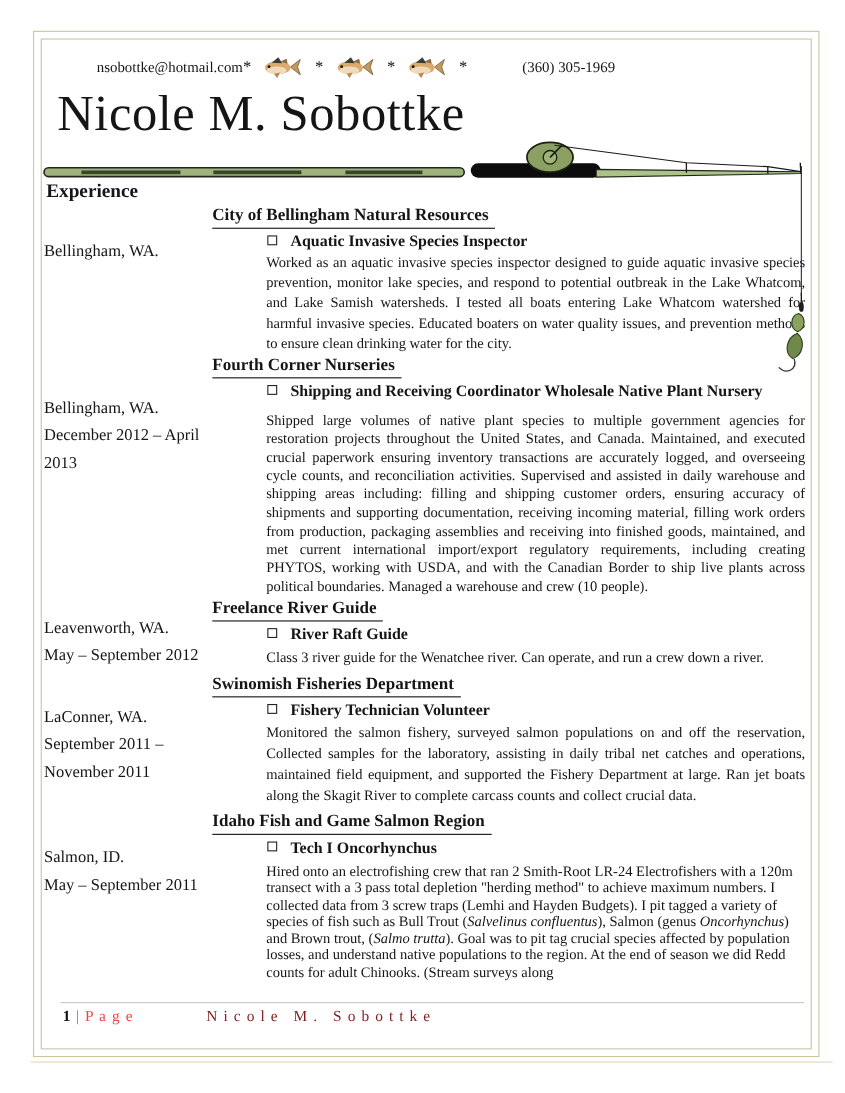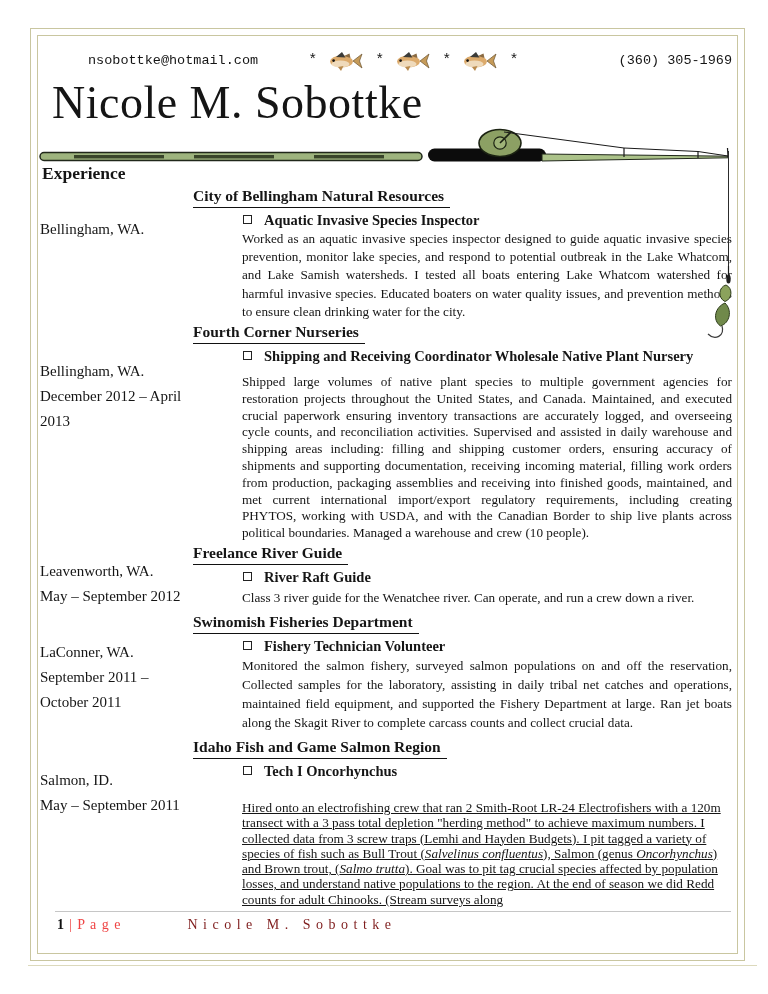--- a/index.html
+++ b/index.html
@@ -8,21 +8,21 @@
     font-family:"Liberation Serif","DejaVu Serif",serif;color:#151515;overflow:hidden;
   }
   
   .frame-outer{position:absolute;left:30px;top:28px;width:713px;height:931px;border:1px solid #c9c6a0;}
   .frame-inner{position:absolute;left:37px;top:35px;width:699px;height:917px;border:1px solid #c9c6a0;}
   .frame-after{position:absolute;left:28px;top:965px;width:729px;height:0;border-top:1px solid #dcd9bc;}
 
   .content{position:absolute;left:40px;top:50px;width:692px;}
 
   
-  .contact{display:flex;justify-content:space-between;align-items:center;padding-left:48px;font-size:13.5px;line-height:22px;font-family:Liberation Mono, monospace;}
+  .contact{display:flex;align-items:center;padding-left:48px;font-size:13.5px;line-height:22px;}
   .fish-row{display:flex;align-items:center;gap:11px;margin-right:50px;}
   .asterisk{font-size:15px;line-height:14px;}
   .fish{display:inline-block;width:36px;height:20px;}
 
   .title{font-size:46px;line-height:50px;font-weight:400;margin:6px 0 0 12px;letter-spacing:0.5px;white-space:nowrap;}
 
   
   .rod-wrap{position:relative;height:32px;margin-top:2px;}
   .rod-svg{position:absolute;left:-6px;top:-4px;}
   .drop-line{position:absolute;left:728px;top:151px;width:1px;height:118px;background:#2c2c2c;}
@@ -36,21 +36,21 @@
   .company{display:inline-block;font-size:15.5px;font-weight:bold;line-height:18px;margin:0;
            border-bottom:1.5px solid #111;padding:0 6px 2px 0;}
   .role-row{display:flex;align-items:baseline;gap:12px;margin:3px 0 0 27px;font-size:14.5px;font-weight:bold;line-height:18px;padding-left:23px;}
   .sq{width:7px;height:7px;border:1.4px solid #222;flex:none;position:relative;top:-1px;}
   .bodytxt{margin:1px 0 0 49px;font-size:13.2px;}
   .just{text-align:justify;}
   .e1 .bodytxt{line-height:18.2px;}
   .e2 .bodytxt{line-height:16.8px;margin-top:9px;}
   .e3 .bodytxt{line-height:18px;margin-top:3px;}
   .e4 .bodytxt{line-height:19px;}
-  .e5 .bodytxt{line-height:15.3px;margin-top:20px;text-decoration:underline;}
+  .e5 .bodytxt{line-height:15.3px;margin-top:4px;}
   .e1{margin-top:3px;}
   .e2{margin-top:2px;}
   .e3{margin-top:2px;}
   .e4{margin-top:4px;}
   .e5{margin-top:6px;}
   .lp1{padding-top:30px;}
   .lp2{padding-top:36px;}
   .lp3{padding-top:15px;}
   .lp4{padding-top:27px;}
   .lp5{padding-top:30px;}
@@ -173,21 +173,21 @@
         <span>River Raft Guide</span>
       </div>
       <p class="bodytxt">Class 3 river guide for the Wenatchee river. Can operate, and run a crew down a river.</p>
     </div>
   </div>
 
   <div class="entry e4">
     <div class="left-col lp4">
       <div>LaConner, WA.</div>
       <div>September 2011 –</div>
-      <div>October 2011</div>
+      <div>November 2011</div>
     </div>
     <div class="right-col">
       <h3 class="company">Swinomish Fisheries Department</h3>
       <div class="role-row">
         <span class="sq"></span>
         <span>Fishery Technician Volunteer</span>
       </div>
       <p class="bodytxt just">Monitored the salmon fishery, surveyed salmon populations on and off the reservation, Collected samples for the laboratory, assisting in daily tribal net catches and operations, maintained field equipment, and supported the Fishery Department at large. Ran jet boats along the Skagit River to complete carcass counts and collect crucial data.</p>
     </div>
   </div>

